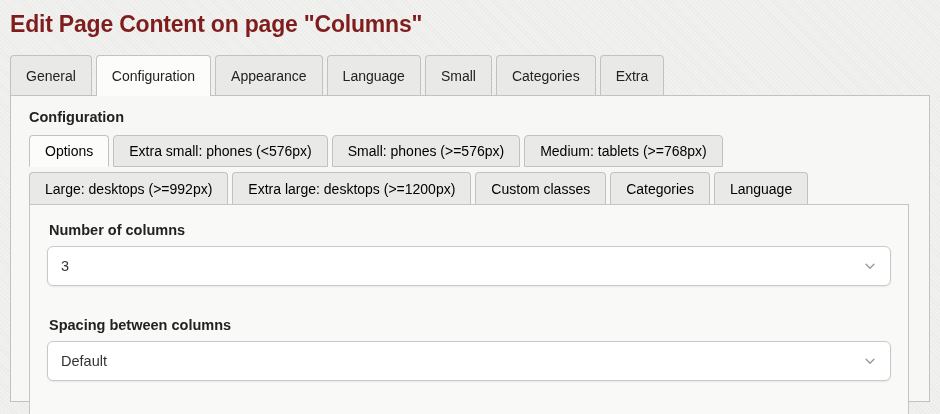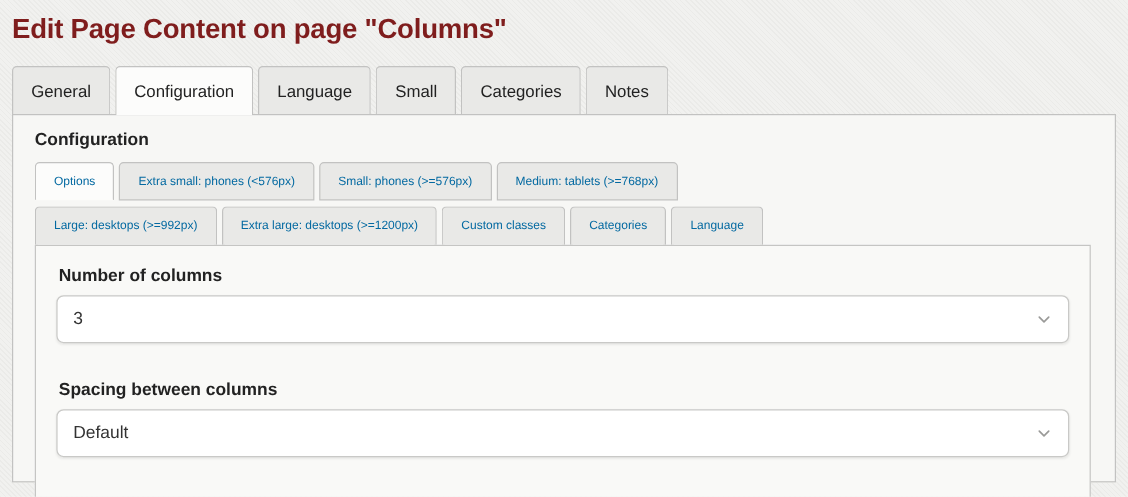--- a/index.html
+++ b/index.html
@@ -82,22 +82,22 @@
   .subtabs-row.row1 { margin-bottom: 5px; }
   .subtab {
     box-sizing: border-box;
     height: 32px;
     display: flex;
     align-items: center;
     padding: 0 15px;
     background: #e9e9e7;
     border: 1px solid #c2c2c1;
     border-radius: 4px 4px 0 0;
-    font-size: 10px;
-    color: #0369a1;
+    font-size: 14px;
+    color: #000000;
     cursor: pointer;
     white-space: nowrap;
   }
   .subtabs-row.row1 .subtab { border-bottom: 1px solid #c2c2c1; }
   .subtabs-row.row1 .subtab.active {
     background: #fcfcfb;
     border-bottom-color: #fcfcfb;
   }
   .subtabs-row.row2 .subtab { border-bottom: none; }
   
@@ -142,24 +142,25 @@
   }
 </style>
 </head>
 <body>
 
 <h1 class="page-title">Edit Page Content on page "Columns"</h1>
 
 <div class="main-tabs">
   <div class="tab">General</div>
   <div class="tab active">Configuration</div>
+  <div class="tab">Appearance</div>
   <div class="tab">Language</div>
   <div class="tab">Small</div>
   <div class="tab">Categories</div>
-  <div class="tab">Notes</div>
+  <div class="tab">Extra</div>
 </div>
 
 <div class="outer-panel">
   <div class="config-heading">Configuration</div>
 
   <div class="subtabs-row row1">
     <div class="subtab active">Options</div>
     <div class="subtab">Extra small: phones (&lt;576px)</div>
     <div class="subtab">Small: phones (&gt;=576px)</div>
     <div class="subtab">Medium: tablets (&gt;=768px)</div>

